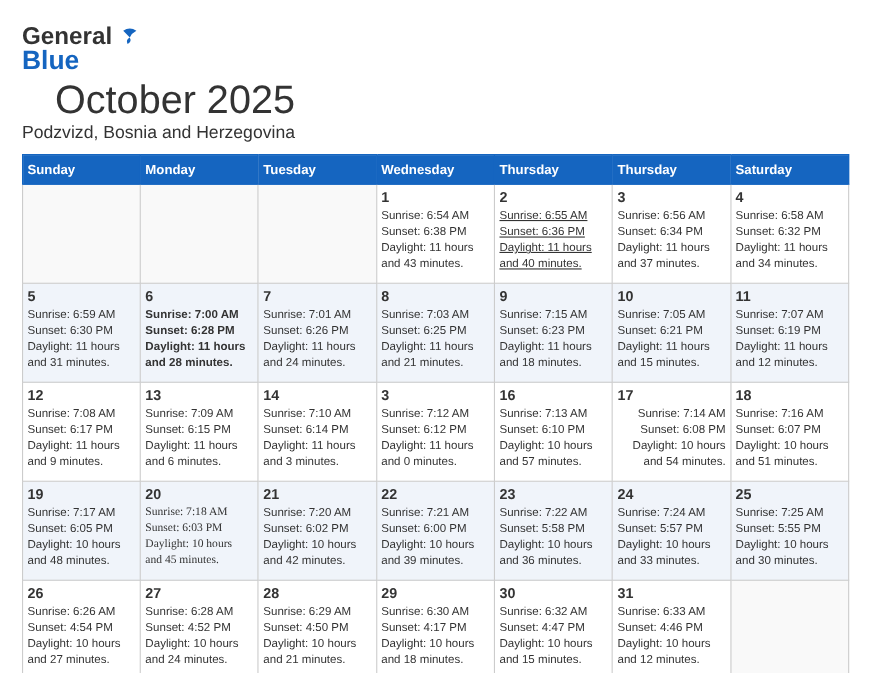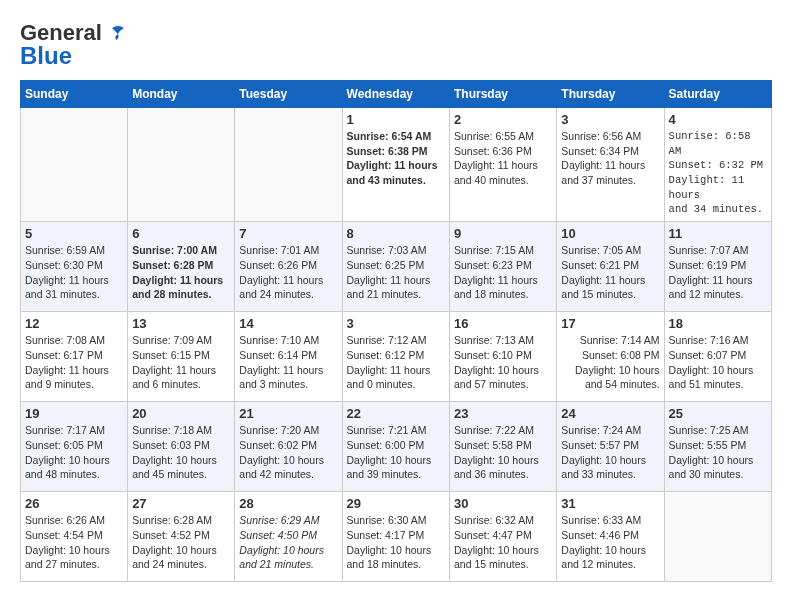--- a/index.html
+++ b/index.html
@@ -5,23 +5,24 @@
     * { box-sizing: border-box; margin: 0; padding: 0; }
     body {
       font-family: Arial, sans-serif;
       background: #fff;
       width: 792px;
       min-height: 612px;
       padding: 20px;
     }
     .header {
       display: flex;
-      justify-content: flex-start;
+      justify-content: flex-end;
       align-items: flex-start;
       margin-bottom: 10px;
+      flex-direction: column;
     }
     .logo {
       display: flex;
       flex-direction: column;
       align-items: flex-start;
     }
     .title-block {
       text-align: right;
     }
     .month-title {
@@ -84,20 +85,24 @@
   <div class="logo">
     <div style="display:flex; align-items:center; gap:2px;">
       <span style="font-size:22px;font-weight:bold;color:#333;">General</span>
       <svg width="22" height="18" viewBox="0 0 22 18">
         <path d="M8 4 Q14 0 20 4 Q16 6 14 10 Q10 6 8 4Z" fill="#1565c0"></path>
         <path d="M14 10 Q16 14 12 16 Q10 12 14 10Z" fill="#1565c0"></path>
       </svg>
     </div>
     <span style="font-size:24px;font-weight:bold;color:#1565c0;margin-top:-4px;">Blue</span>
   </div>
+  <div class="title-block">
+    <div class="month-title">October 2025</div>
+    <div class="location">Podzvizd, Bosnia and Herzegovina</div>
+  </div>
 </div>
 
 <table class="calendar">
   <thead>
     <tr>
     <th>Sunday</th>
         <th>Monday</th>
         <th>Tuesday</th>
         <th>Wednesday</th>
         <th>Thursday</th>
@@ -105,42 +110,42 @@
         <th>Saturday</th>
       </tr>
   </thead>
   <tbody id="calendar-body">
   <tr>
         <td class="empty-cell"></td>
         <td class="empty-cell"></td>
         <td class="empty-cell"></td>
         <td>
           <span class="day-number">1</span>
-          <div class="day-info" style="white-space: pre-line; font-weight: bold;">Sunrise: 6:54 AM
+          <div class="day-info" style="white-space: pre-line;">Sunrise: 6:54 AM
 Sunset: 6:38 PM
 Daylight: 11 hours
 and 43 minutes.</div>
         </td>
         <td>
           <span class="day-number">2</span>
-          <div class="day-info" style="white-space: pre-line;">Sunrise: 6:55 AM
+          <div class="day-info" style="white-space: pre-line; text-decoration: underline;">Sunrise: 6:55 AM
 Sunset: 6:36 PM
 Daylight: 11 hours
 and 40 minutes.</div>
         </td>
         <td>
           <span class="day-number">3</span>
           <div class="day-info" style="white-space: pre-line;">Sunrise: 6:56 AM
 Sunset: 6:34 PM
 Daylight: 11 hours
 and 37 minutes.</div>
         </td>
         <td>
           <span class="day-number">4</span>
-          <div class="day-info" style="white-space: pre-line; font-family: Liberation Mono, monospace;">Sunrise: 6:58 AM
+          <div class="day-info" style="white-space: pre-line;">Sunrise: 6:58 AM
 Sunset: 6:32 PM
 Daylight: 11 hours
 and 34 minutes.</div>
         </td>
       </tr>
       <tr>
         <td>
           <span class="day-number">5</span>
           <div class="day-info" style="white-space: pre-line;">Sunrise: 6:59 AM
 Sunset: 6:30 PM
@@ -244,21 +249,21 @@
       <tr>
         <td>
           <span class="day-number">19</span>
           <div class="day-info" style="white-space: pre-line;">Sunrise: 7:17 AM
 Sunset: 6:05 PM
 Daylight: 10 hours
 and 48 minutes.</div>
         </td>
         <td>
           <span class="day-number">20</span>
-          <div class="day-info" style="white-space: pre-line;">Sunrise: 7:18 AM
+          <div class="day-info" style="white-space: pre-line; font-family: Liberation Serif, serif;">Sunrise: 7:18 AM
 Sunset: 6:03 PM
 Daylight: 10 hours
 and 45 minutes.</div>
         </td>
         <td>
           <span class="day-number">21</span>
           <div class="day-info" style="white-space: pre-line;">Sunrise: 7:20 AM
 Sunset: 6:02 PM
 Daylight: 10 hours
 and 42 minutes.</div>
@@ -302,21 +307,21 @@
         </td>
         <td>
           <span class="day-number">27</span>
           <div class="day-info" style="white-space: pre-line;">Sunrise: 6:28 AM
 Sunset: 4:52 PM
 Daylight: 10 hours
 and 24 minutes.</div>
         </td>
         <td>
           <span class="day-number">28</span>
-          <div class="day-info" style="white-space: pre-line; font-style: italic;">Sunrise: 6:29 AM
+          <div class="day-info" style="white-space: pre-line;">Sunrise: 6:29 AM
 Sunset: 4:50 PM
 Daylight: 10 hours
 and 21 minutes.</div>
         </td>
         <td>
           <span class="day-number">29</span>
           <div class="day-info" style="white-space: pre-line;">Sunrise: 6:30 AM
 Sunset: 4:17 PM
 Daylight: 10 hours
 and 18 minutes.</div>

